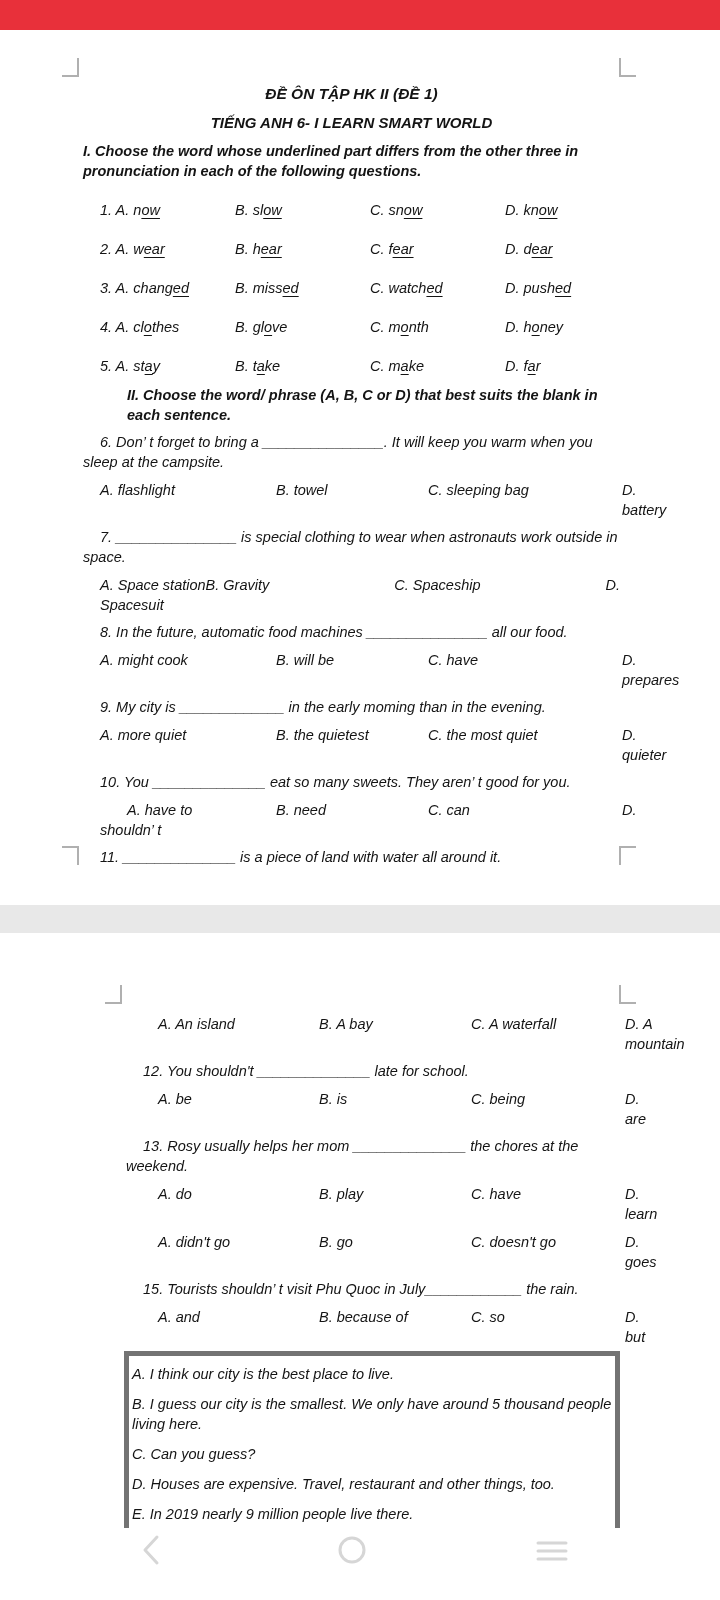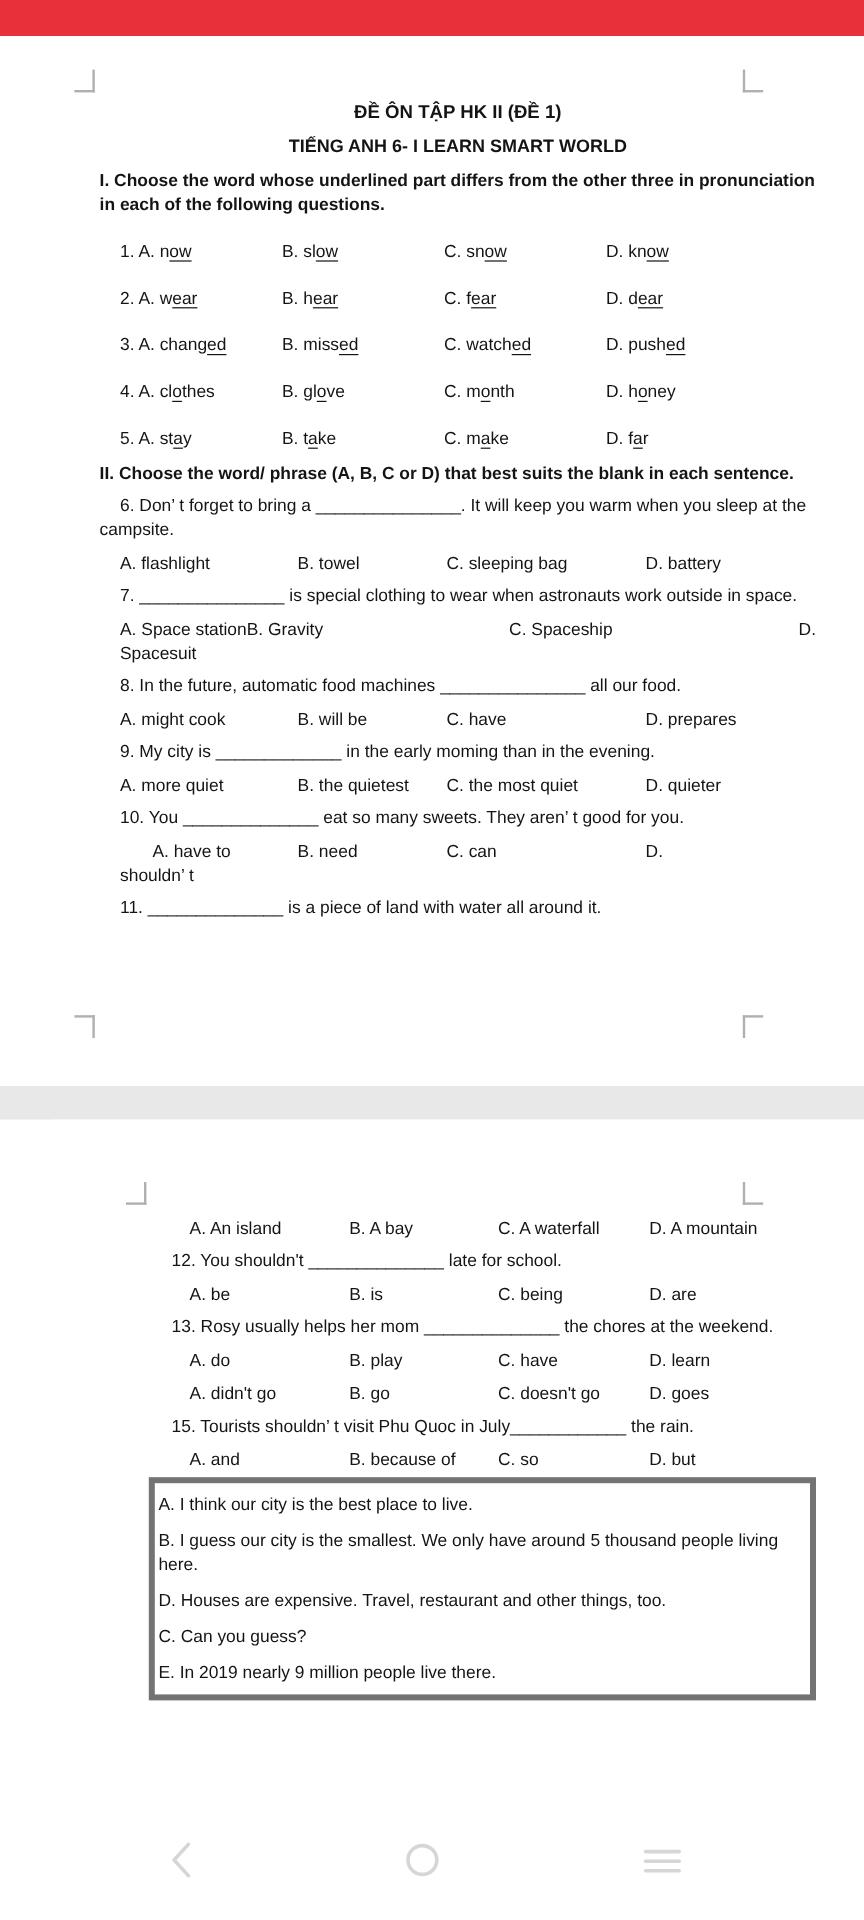--- a/index.html
+++ b/index.html
@@ -8,44 +8,44 @@
     height:1600px; background:#ffffff; position:relative; overflow:hidden;
     font-family:"Liberation Sans","DejaVu Sans",sans-serif;
     font-size:14.5px; line-height:20px; color:#141414;
   }
   .statusbar { height:30px; width:100%; background:var(--statusbar-red,#e8303a); }
   .scrollarea { position:relative; }
   .page { position:relative; background:#fff; }
   .page1 { height:875px; }
   .page2 { height:557px;margin-left:43px; }
   .pagegap { height:28px; background:var(--separator-gray,#e8e8e8); }
-  .doc { padding-left:83px; padding-right:40px; }
+  .doc { padding-left:83px; padding-right:100px;font-style:italic; }
   .doc1 { padding-top:54px; }
   .doc2 { padding-top:81px; }
 
   .corner { position:absolute; width:17px; height:19px; }
   .ctl { left:62px;  border-right:2px solid var(--corner-gray,#b0b0b0); border-bottom:2px solid var(--corner-gray,#b0b0b0); }
   .ctr { right:84px; border-left:2px solid var(--corner-gray,#b0b0b0);  border-bottom:2px solid var(--corner-gray,#b0b0b0); }
   .cbl { left:62px;  border-right:2px solid var(--corner-gray,#b0b0b0); border-top:2px solid var(--corner-gray,#b0b0b0); }
   .cbr { right:84px; border-left:2px solid var(--corner-gray,#b0b0b0);  border-top:2px solid var(--corner-gray,#b0b0b0); }
   .page1 .ctl,.page1 .ctr { top:28px; }
   .page1 .cbl,.page1 .cbr { bottom:40px; }
   .page2 .ctl,.page2 .ctr { top:52px; }
 
   .title { text-align:center; font-weight:bold; font-size:15.5px; }
   .subtitle { text-align:center; font-weight:bold; font-size:15px; margin-top:9px; }
   .shead { font-weight:bold; margin-top:8px; }
-  .shead2 { margin-top:9px; }
+  .shead2 { margin-top:9px;margin-left:44px; }
   .shead3 { margin-top:7px; padding-left:17px; }
 
   .srow { display:grid; grid-template-columns:135px 135px 135px auto; padding-left:17px; margin-top:19px; }
   .ul { text-decoration:underline; text-underline-offset:3px;margin-top:17px; }
 
   .stem { margin-top:7px; text-indent:17px; }
-  .orow { margin-top:8px; display:grid; }
+  .orow { margin-top:8px; display:grid;gap:28px; }
   .g1 { grid-template-columns:148px 124px 166px auto; padding-left:17px; }  
   .g2 { grid-template-columns:121px 124px 166px auto; padding-left:44px; }  
   .g3 { grid-template-columns:133px 124px 126px auto; padding-left:32px; }  
   .flexline { margin-top:8px; display:flex; justify-content:space-between; padding-left:17px; }
   .contline { margin-top:0; padding-left:17px; }
 
   .respbox { margin-top:4px; margin-left:-2px; border:5px solid #737373; padding:8px 3px; }
   .resp { margin-bottom:10px; }
   .resp:last-child { margin-bottom:0; }
 
@@ -200,22 +200,22 @@
         <span>A. and</span>
         <span>B.  because of</span>
         <span>C. so</span>
         <span>D. but</span>
       </div>
 
 
       <div class="respbox">
         <p class="resp">A. I think our city is the best place to live.</p>
         <p class="resp">B. I guess our city is the smallest. We only have around 5 thousand people living here.</p>
+        <p class="resp">C. Can you guess?</p>
         <p class="resp">D. Houses are expensive. Travel, restaurant and other things, too.</p>
-        <p class="resp">C. Can you guess?</p>
         <p class="resp">E. In 2019 nearly 9 million people live there.</p>
       </div>
     </div>
   </div>
 
 </div>
 
 <div class="navbar">
   <button class="navbtn" aria-label="back">
     <svg width="40" height="40" viewBox="0 0 40 40">

